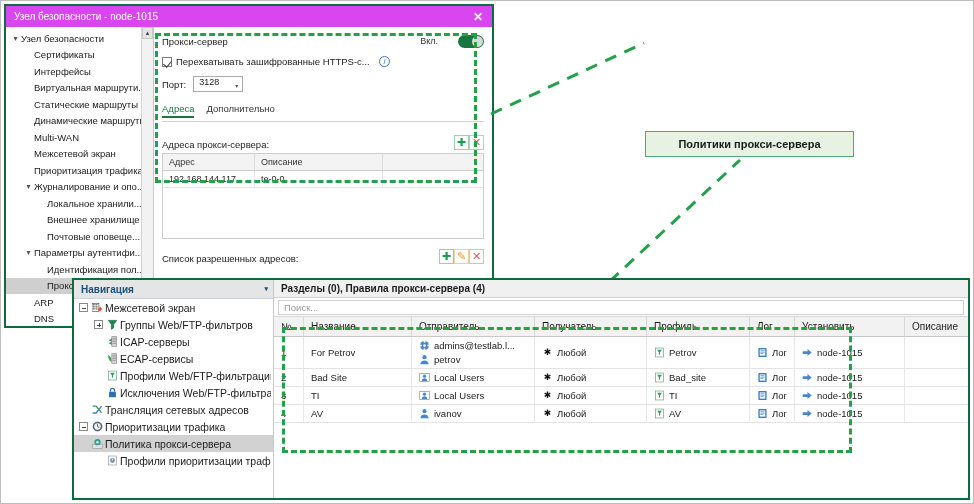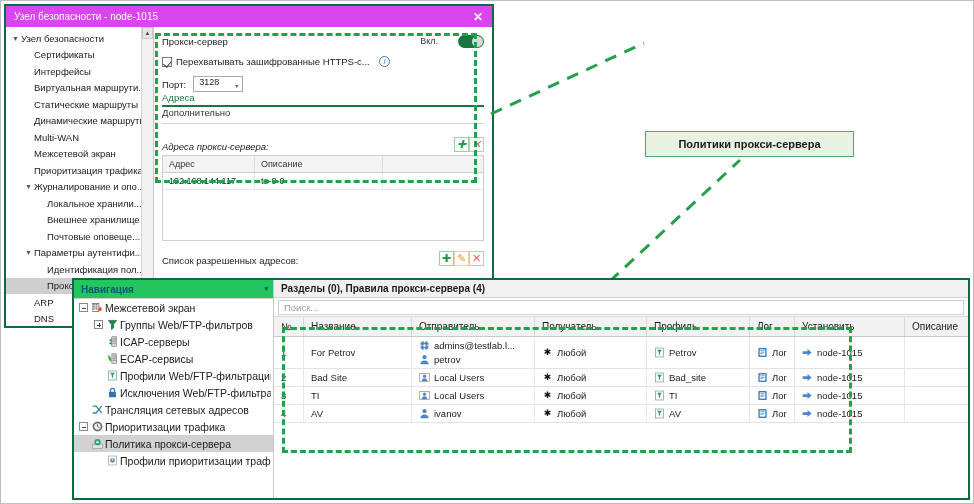--- a/index.html
+++ b/index.html
@@ -140,32 +140,31 @@
     border: 1px solid #a9a9a9; background: #fff;
     display: flex; align-items: flex-start;
     font-size: 9px; padding-left: 5px;
     position: relative;
   }
   .combo .caret {
     position: absolute; right: 4px; top: 5px;
     font-size: 6px; color: #555;
   }
   .tabs {
-    display: flex; 
-    margin-top: 0;
+    display: flex; gap: 12px;
+    margin-top: 11px;
     border-bottom: 1px solid #d2d2d2;
     padding-bottom: 3px;
-    flex-direction: column;
   }
   .tabs .tab { font-size: 9.5px; color: #333; padding-bottom: 2px; }
   .tabs .tab.active { color: #17773f; border-bottom: 2px solid #17773f; }
 
   .addr-head {
     display: flex; align-items: flex-end;
-    margin-top: 11px; height: 17px; font-style: italic;
+    margin-top: 11px; height: 17px;
   }
   .addr-head .lbl { flex: 1; font-size: 9.5px; }
   .mini-btns { display: flex; }
   .mini-btn {
     width: 15px; height: 15px;
     border: 1px solid transparent;
     display: flex; align-items: center; justify-content: center;
     font-size: 11px;
   }
   .mini-btn.add { color: #1f9d4d; border-color: #9ccfae; }
@@ -227,21 +226,21 @@
   .nav-pane {
     width: 200px;
     border-right: 1px solid #c8c8c8;
     background: #ffffff;
     font-size: 10.5px;
     color: #1b1b1b;
     overflow: hidden;
   }
   .nav-title {
     height: 19px;
-    background: #22c55e;
+    background: #e5e5e5;
     border-bottom: 1px solid #c9d2d9;
     display: flex; align-items: center;
     padding: 0 5px 0 7px;
     font-size: 10px; font-weight: bold; color: #16527a;
   }
   .nav-title .t { flex: 1; }
   .nav-title .caret { font-size: 7px; color: #16527a; }
   .nav-row {
     height: 17px;
     display: flex; align-items: center;

